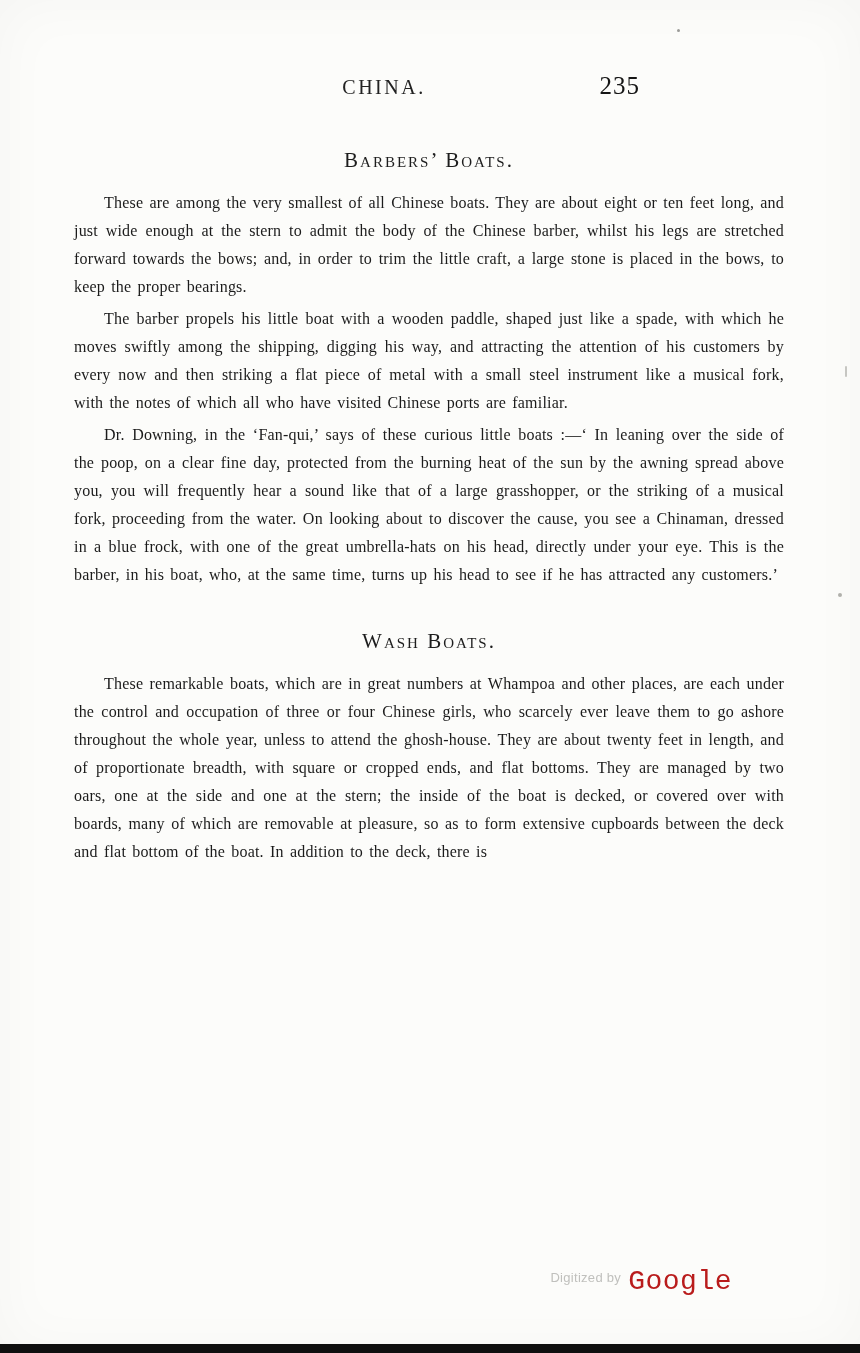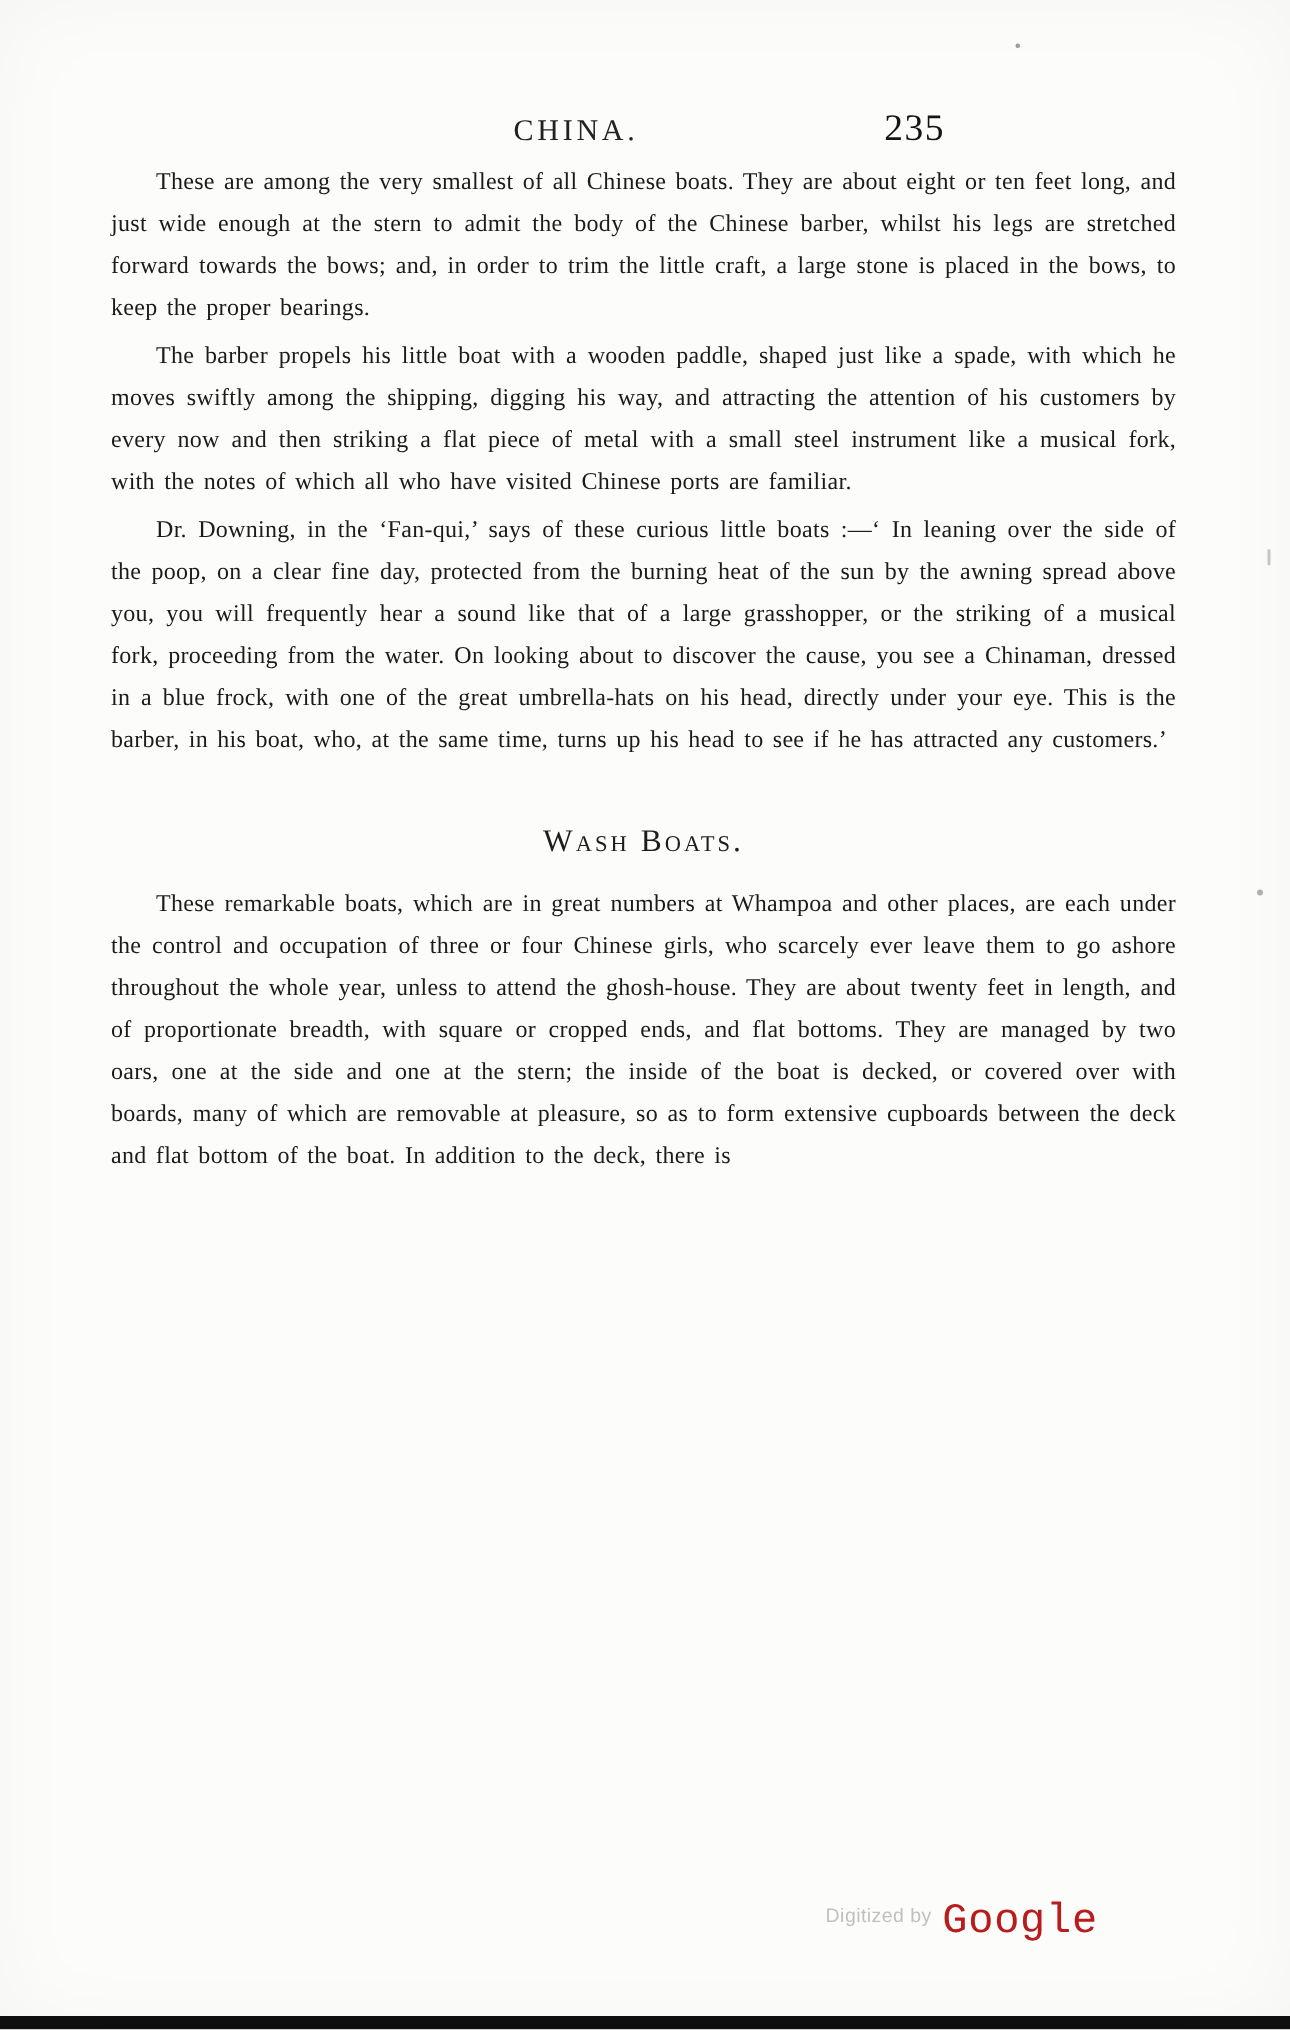--- a/index.html
+++ b/index.html
@@ -30,21 +30,21 @@
       position: absolute;
       left: 0;
       right: 90px;
       text-align: center;
       font-size: 20px;
       letter-spacing: 2.5px;
       color: #222;
     }
     .page-number {
       position: absolute;
-      right: 158px;
+      right: 148px;
       top: -4px;
       font-size: 25px;
       letter-spacing: 1px;
       color: #151515;
     }
     .section-heading {
       font-variant: small-caps;
       font-weight: normal;
       text-align: center;
       font-size: 21px;
@@ -102,20 +102,21 @@
 <body>
 
 <div class="page">
   <div class="content">
 
     <div class="header-row">
       <span class="running-title">CHINA.</span>
       <span class="page-number">235</span>
     </div>
 
+    <h2 class="section-heading">Barbers’ Boats.</h2>
 
     <p class="body-para">These are among the very smallest of all Chinese boats. They are about eight or ten feet long, and just wide enough at the stern to admit the body of the Chinese barber, whilst his legs are stretched forward towards the bows; and, in order to trim the little craft, a large stone is placed in the bows, to keep the proper bearings.</p>
 
     <p class="body-para">The barber propels his little boat with a wooden paddle, shaped just like a spade, with which he moves swiftly among the shipping, digging his way, and attracting the attention of his customers by every now and then striking a flat piece of metal with a small steel instrument like a musical fork, with the notes of which all who have visited Chinese ports are familiar.</p>
 
     <p class="body-para">Dr. Downing, in the ‘Fan-qui,’ says of these curious little boats :—‘ In leaning over the side of the poop, on a clear fine day, protected from the burning heat of the sun by the awning spread above you, you will frequently hear a sound like that of a large grasshopper, or the striking of a musical fork, proceeding from the water.  On looking about to discover the cause, you see a Chinaman, dressed in a blue frock, with one of the great umbrella-hats on his head, directly under your eye.  This is the barber, in his boat, who, at the same time, turns up his head to see if he has attracted any customers.’</p>
 
     <h2 class="section-heading second">Wash Boats.</h2>
 
     <p class="body-para">These remarkable boats, which are in great numbers at Whampoa and other places, are each under the control and occupation of three or four Chinese girls, who scarcely ever leave them to go ashore throughout the whole year, unless to attend the ghosh-house.  They are about twenty feet in length, and of proportionate breadth, with square or cropped ends, and flat bottoms.  They are managed by two oars, one at the side and one at the stern; the inside of the boat is decked, or covered over with boards, many of which are removable at pleasure, so as to form extensive cupboards between the deck and flat bottom of the boat.  In addition to the deck, there is</p>

